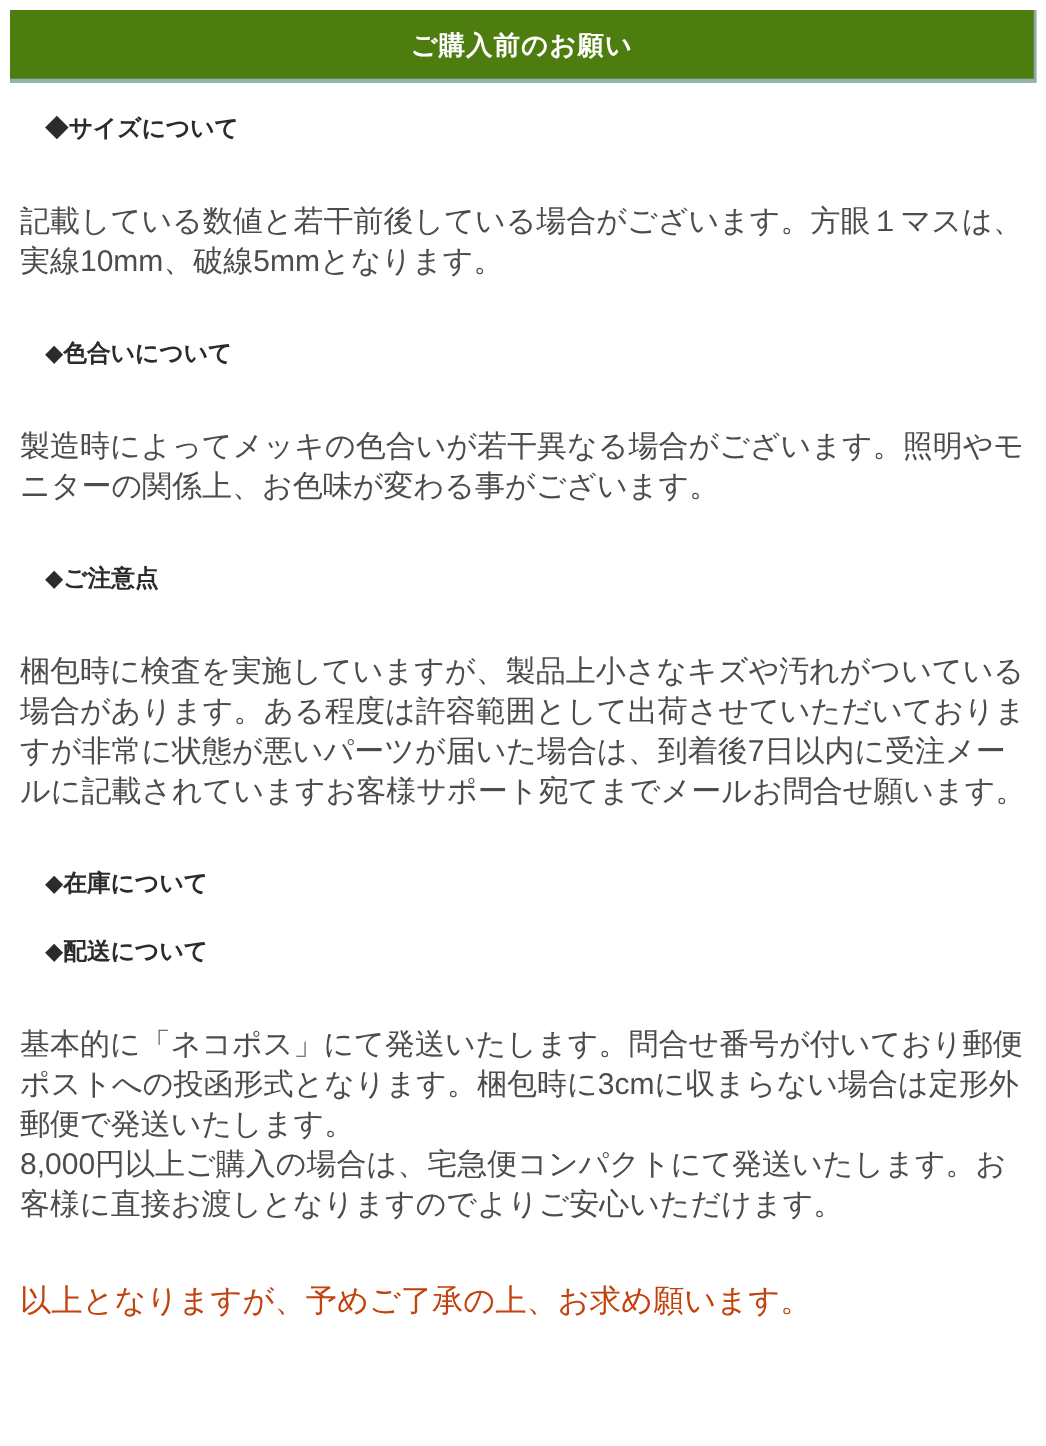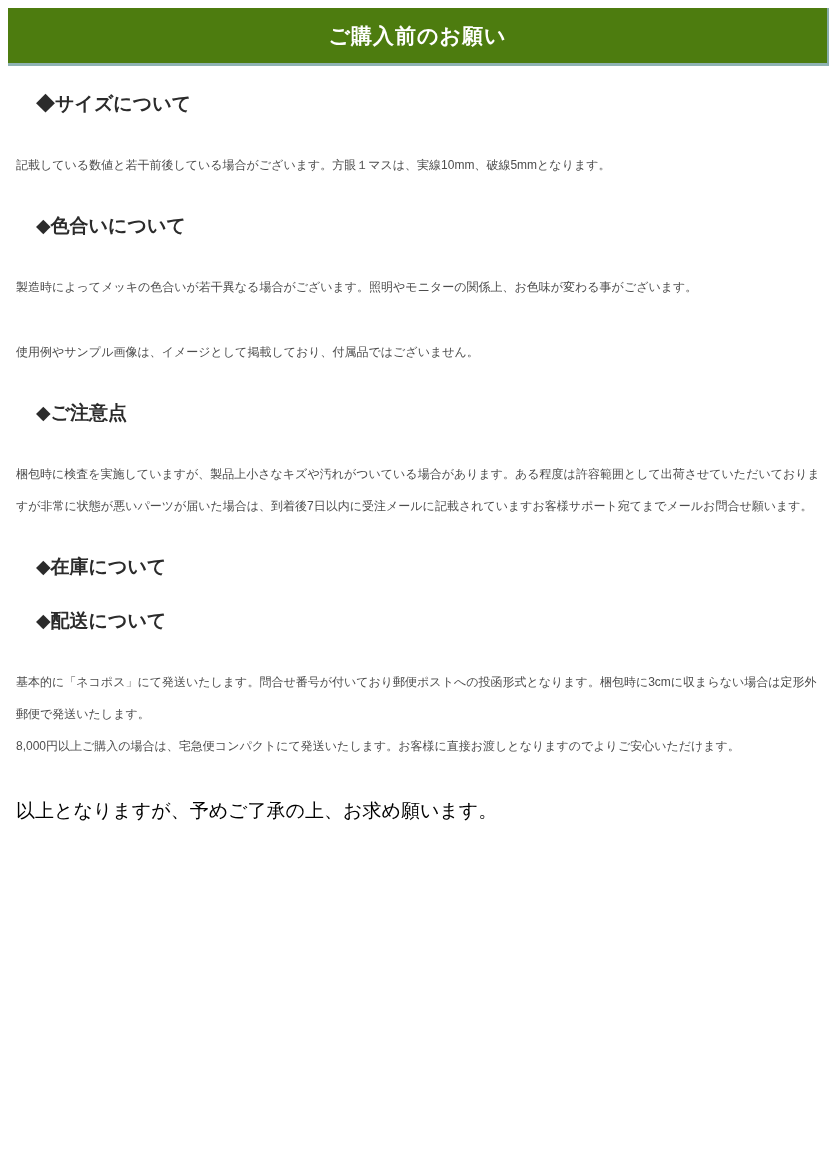--- a/index.html
+++ b/index.html
@@ -43,51 +43,50 @@
     font-size: 19px;
     line-height: 24px;
     font-weight: bold;
     color: #2b2b2b;
   }
   .section-heading.first {
     margin-top: 26px;
     font-family: Liberation Serif, serif;
   }
   .section-body {
-    margin: 33px 0;
-    font-size: 12px;
+    margin: 46px 0;
+    font-size: 24px;
     line-height: 32px;
     color: #4c4c4c;
     white-space: pre-line;
   }
   .closing {
     margin: 33px 0 0 0;
-    font-size: 19px;
+    font-size: 25px;
     line-height: 31px;
-    color: #000000;
+    color: #c2410c;
   }
 </style>
 </head>
 <body>
 
 <div class="panel">
 
   <div class="header-bar">
     <span class="header-title">ご購入前のお願い</span>
   </div>
 
   <div class="content">
 
     <h2 class="section-heading first">◆サイズについて</h2>
     <p class="section-body">記載している数値と若干前後している場合がございます。方眼１マスは、実線10mm、破線5mmとなります。</p>
 
     <h2 class="section-heading">◆色合いについて</h2>
     <p class="section-body">製造時によってメッキの色合いが若干異なる場合がございます。照明やモニターの関係上、お色味が変わる事がございます。</p>
 
-    <p class="section-body">使用例やサンプル画像は、イメージとして掲載しており、付属品ではございません。</p>
 
     <h2 class="section-heading">◆ご注意点</h2>
     <p class="section-body">梱包時に検査を実施していますが、製品上小さなキズや汚れがついている場合があります。ある程度は許容範囲として出荷させていただいておりますが非常に状態が悪いパーツが届いた場合は、到着後7日以内に受注メールに記載されていますお客様サポート宛てまでメールお問合せ願います。</p>
 
     <h2 class="section-heading">◆在庫について</h2>
 
     <h2 class="section-heading">◆配送について</h2>
     <p class="section-body">基本的に「ネコポス」にて発送いたします。問合せ番号が付いており郵便ポストへの投函形式となります。梱包時に3cmに収まらない場合は定形外郵便で発送いたします。
 8,000円以上ご購入の場合は、宅急便コンパクトにて発送いたします。お客様に直接お渡しとなりますのでよりご安心いただけます。</p>
 

